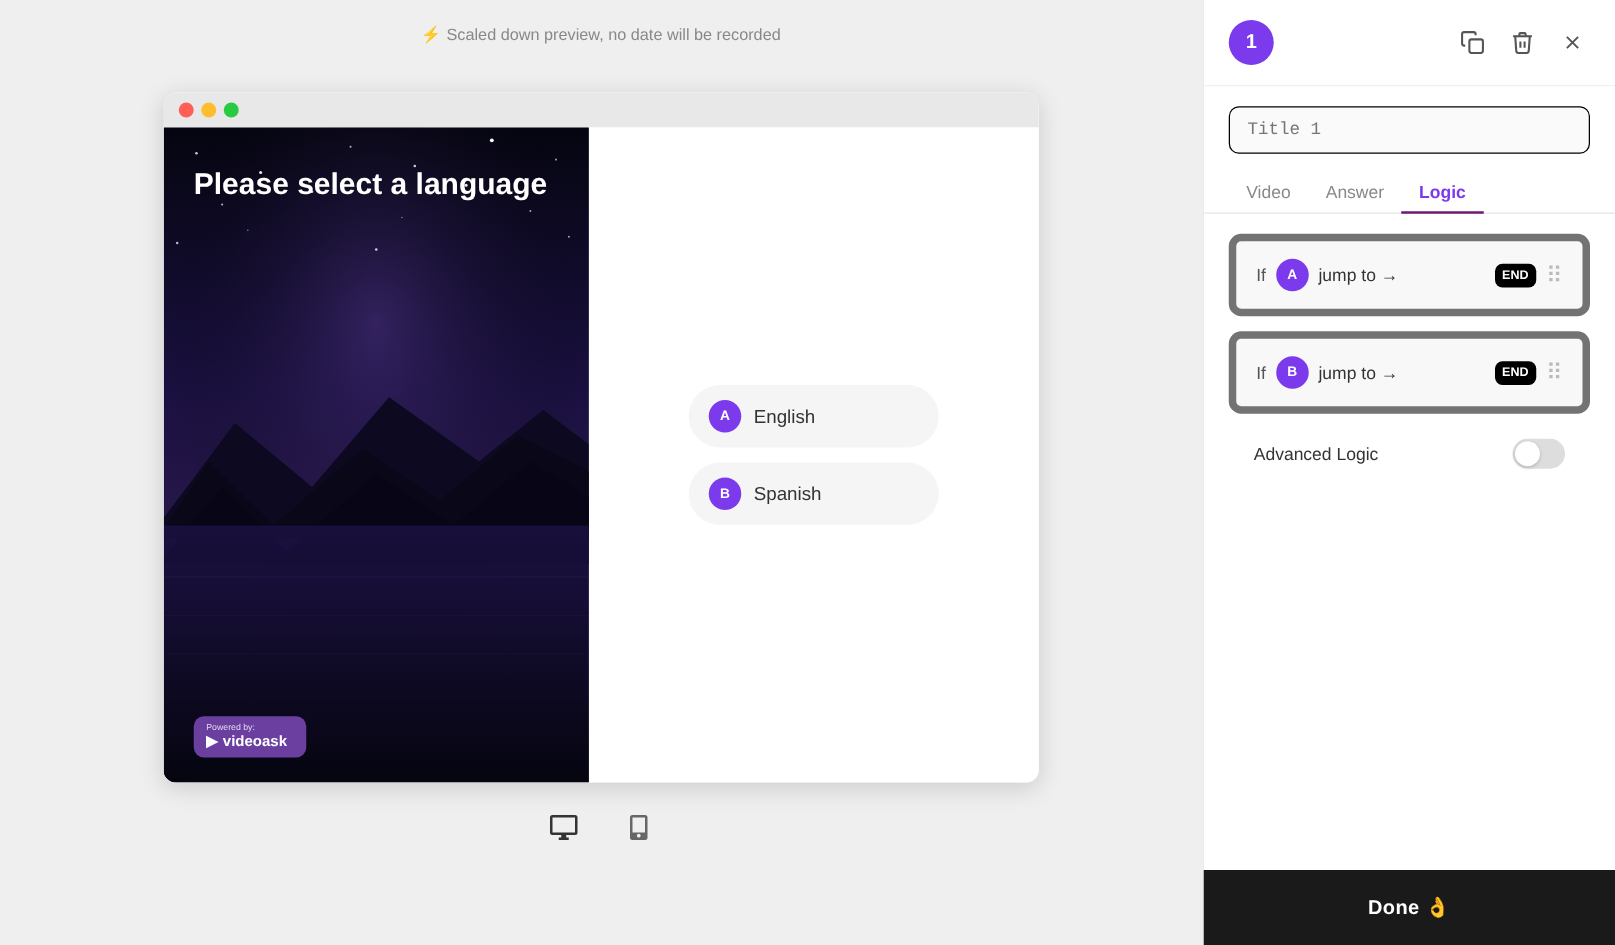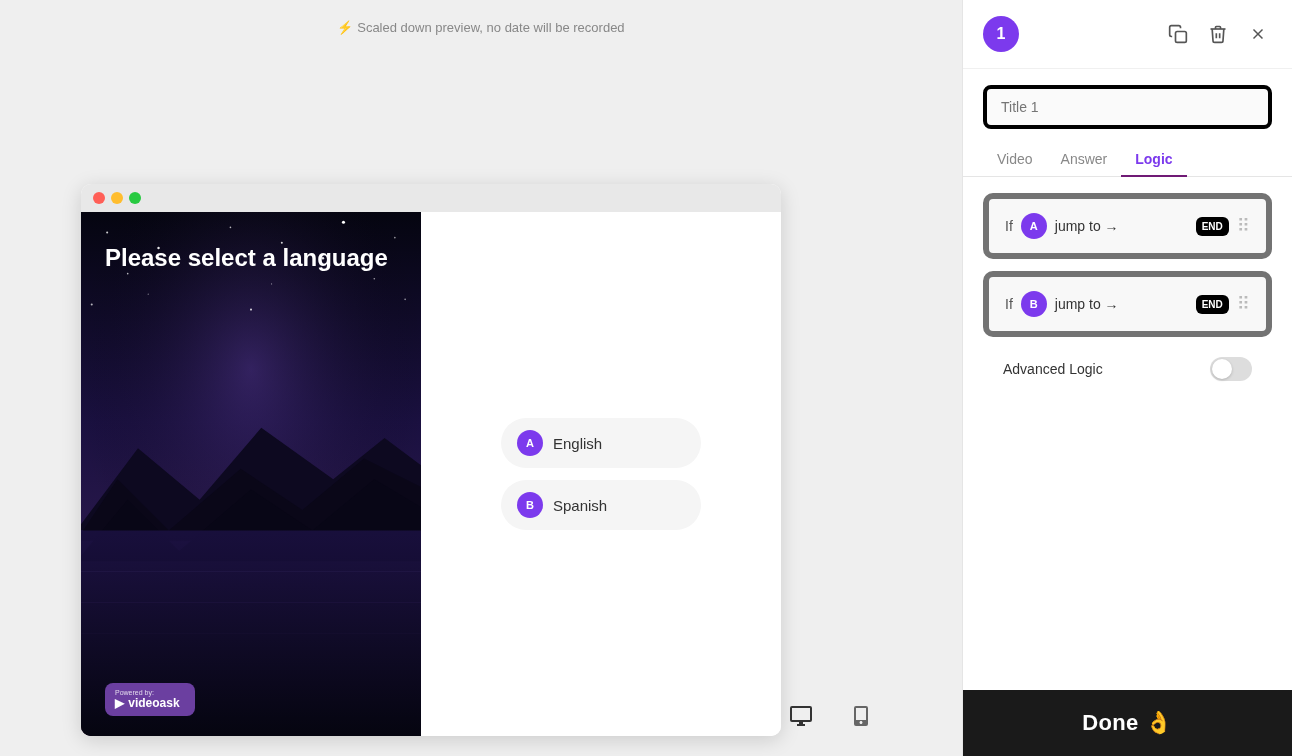--- a/index.html
+++ b/index.html
@@ -3,22 +3,22 @@
   <meta charset="utf-8">
   <style>
     * { box-sizing: border-box; margin: 0; padding: 0; }
     body { font-family: -apple-system, BlinkMacSystemFont, 'Segoe UI', sans-serif; background: #f0f0f0; display: flex; width: 1292px; height: 756px; overflow: hidden; }
 
     
     .preview-area {
       flex: 1;
       background: #efefef;
       display: flex;
-      flex-direction: row;
-      align-items: flex-end;
+      flex-direction: column;
+      align-items: center;
       justify-content: center;
       position: relative;
       padding: 20px;
     }
 
     .preview-notice {
       position: absolute;
       top: 20px;
       left: 50%;
       transform: translateX(-50%);
@@ -244,27 +244,28 @@
       cursor: pointer;
       display: flex;
       align-items: center;
       justify-content: center;
       color: #555;
     }
 
     .title-input {
       margin: 16px 20px 0;
       padding: 10px 14px;
-      border: 4px solid #000000;
+      border: 1px solid #000000;
       border-radius: 8px;
       font-size: 14px;
       color: #b91c1c;
       background: #fafafa;
       width: calc(100% - 40px);
       outline: none;
+      font-family: Liberation Mono, monospace;
     }
 
     .tabs {
       display: flex;
       gap: 0;
       padding: 0 20px;
       margin-top: 14px;
       border-bottom: 1px solid #e5e5e5;
     }
 
@@ -383,21 +384,21 @@
       border-radius: 50%;
       box-shadow: 0 1px 3px rgba(0,0,0,0.2);
     }
 
     
     .done-btn {
       background: #1a1a1a;
       color: white;
       padding: 20px;
       text-align: center;
-      font-size: 22px;
+      font-size: 16px;
       font-weight: 600;
       cursor: pointer;
       letter-spacing: 0.3px;
     }
 
     
     .landscape-svg {
       position: absolute;
       bottom: 0;
       left: 0;

